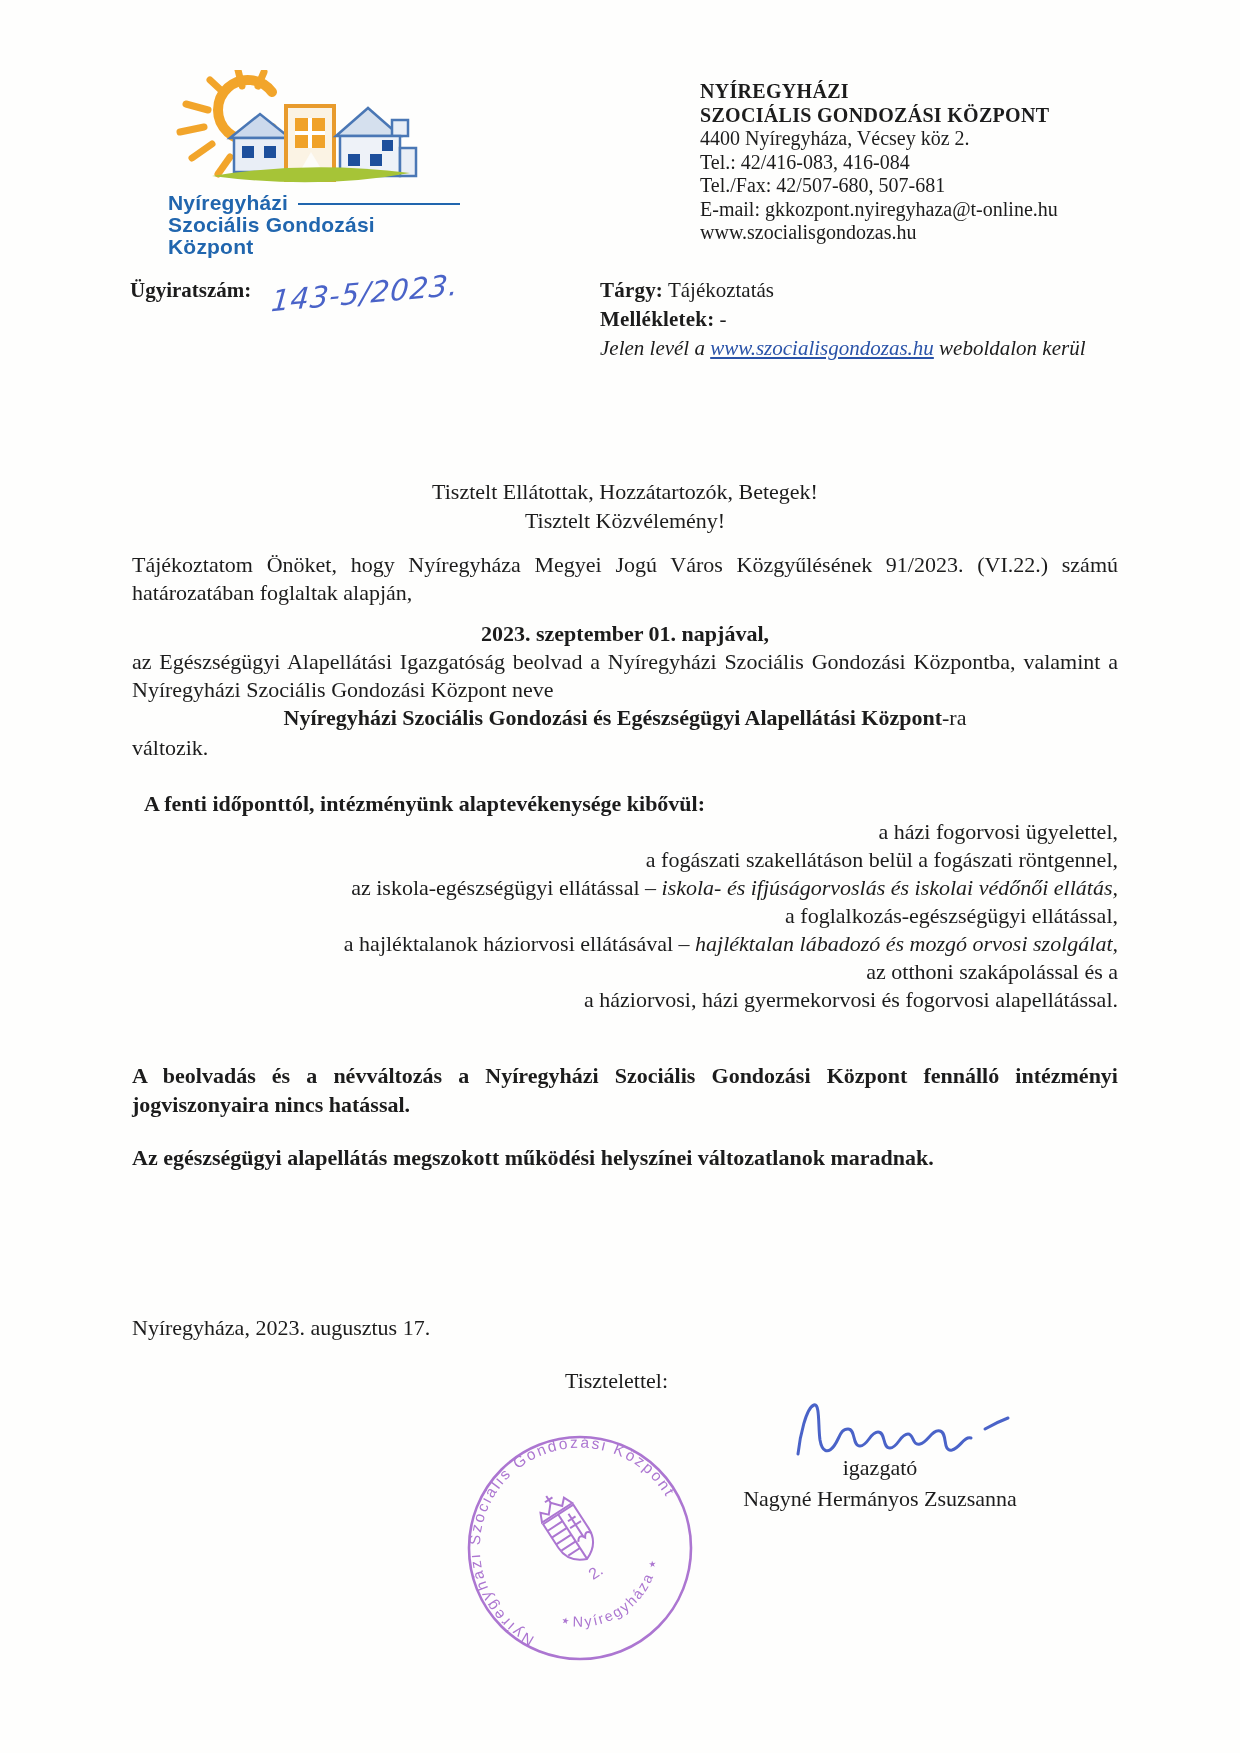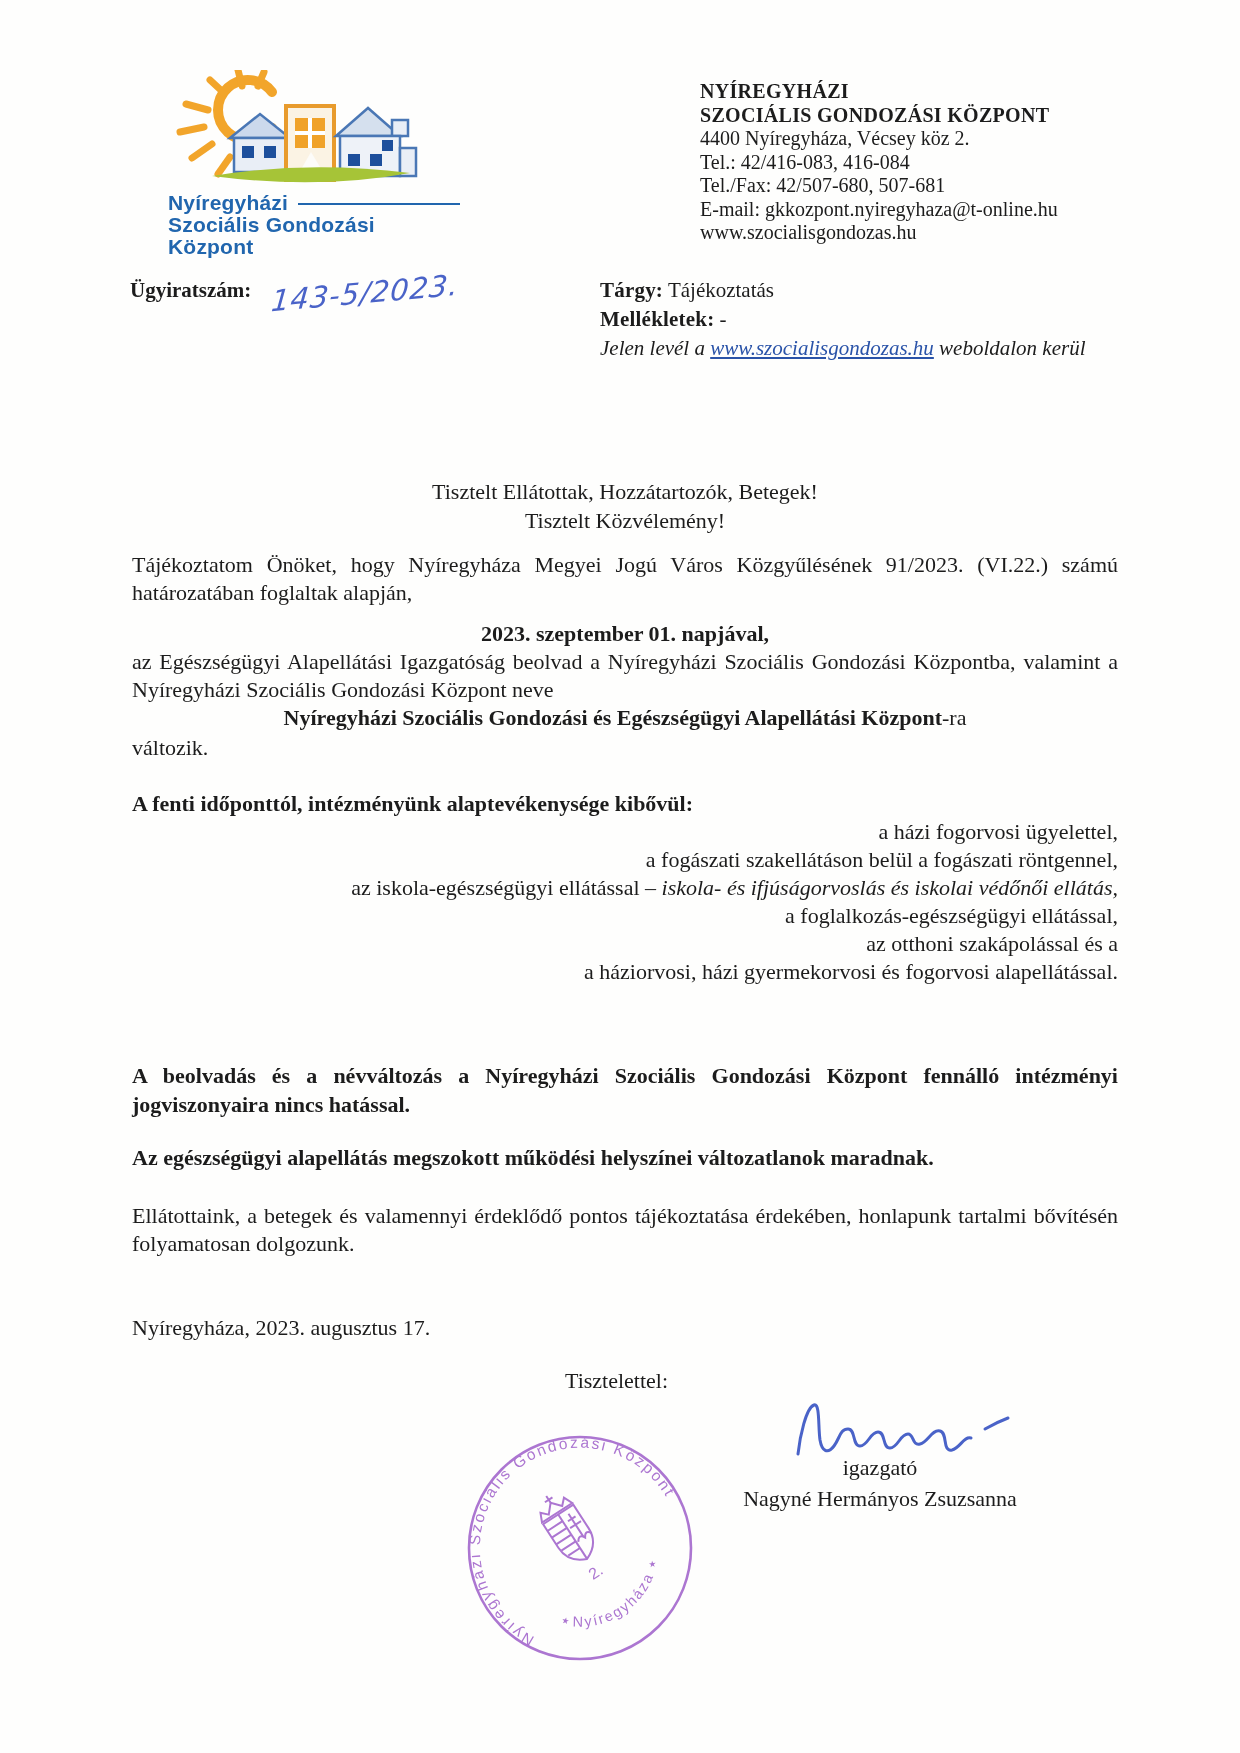--- a/index.html
+++ b/index.html
@@ -137,36 +137,36 @@
   <div class="abs col bodytext center b" style="top:620px;">2023. szeptember 01. napjával,</div>
 
   <div class="abs col bodytext justify" style="top:648px;">az Egészségügyi Alapellátási Igazgatóság beolvad a Nyíregyházi Szociális Gondozási Központba, valamint a Nyíregyházi Szociális Gondozási Központ neve</div>
 
   <div class="abs col bodytext center" style="top:704px;">
     <span class="b">Nyíregyházi Szociális Gondozási és Egészségügyi Alapellátási Központ</span><span>-ra</span>
   </div>
 
   <div class="abs col bodytext" style="top:734px;">változik.</div>
 
-  <div class="abs col bodytext b" style="top:790px;">A fenti időponttól, intézményünk alaptevékenysége kibővül:</div>
+  <div class="abs col bodytext b" style="top:790px;margin-left:12px;">A fenti időponttól, intézményünk alaptevékenysége kibővül:</div>
 
   <div class="abs col bodytext center" style="top:818px;">
     <div class="svc-line"><span>a házi fogorvosi ügyelettel,</span><i></i></div>
     <div class="svc-line"><span>a fogászati szakellátáson belül a fogászati röntgennel,</span><i></i></div>
     <div class="svc-line"><span>az iskola-egészségügyi ellátással – </span><i>iskola- és ifjúságorvoslás és iskolai védőnői ellátás,</i></div>
     <div class="svc-line"><span>a foglalkozás-egészségügyi ellátással,</span><i></i></div>
+    <div class="svc-line"><span>a hajléktalanok háziorvosi ellátásával – </span><i>hajléktalan lábadozó és mozgó orvosi szolgálat,</i></div>
     <div class="svc-line"><span>az otthoni szakápolással és a</span><i></i></div>
     <div class="svc-line"><span>a háziorvosi, házi gyermekorvosi és fogorvosi alapellátással.</span><i></i></div>
   </div>
 
   <div class="abs col bodytext justify b" style="top:1061px;line-height:29px;">A beolvadás és a névváltozás a Nyíregyházi Szociális Gondozási Központ fennálló intézményi jogviszonyaira nincs hatással.</div>
 
   <div class="abs col bodytext b" style="top:1144px;">Az egészségügyi alapellátás megszokott működési helyszínei változatlanok maradnak.</div>
 
-  <div class="abs col bodytext justify" style="top:1202px;">Ellátottaink, a betegek és valamennyi érdeklődő pontos tájékoztatása érdekében, honlapunk tartalmi bővítésén folyamatosan dolgozunk.</div>
 
   <div class="abs col bodytext" style="top:1314px;">Nyíregyháza, 2023. augusztus 17.</div>
 
   <div class="abs regards">Tisztelettel:</div>
 
   <svg class="abs sig-svg" width="230" height="70" viewBox="0 0 230 70">
     <path d="M8,58 C10,40 16,12 24,9 C30,7 28,30 30,44 C32,56 38,58 44,50 C50,42 50,33 58,33 C66,33 62,50 70,50 C78,50 80,36 88,36 C96,36 92,52 100,52 C108,52 110,38 118,38 C124,38 122,50 130,48 C138,46 142,33 150,35 C158,37 152,56 162,54 C170,52 174,40 181,42 M195,33 C202,29 210,25 218,22" stroke="#4a63c8" stroke-width="3" fill="none" stroke-linecap="round"></path>
   </svg>
 
   <div class="abs signer">

